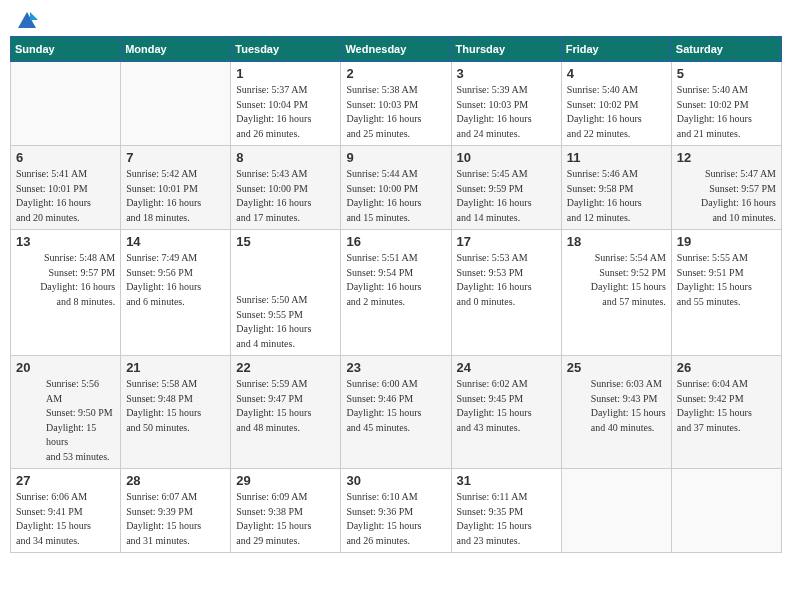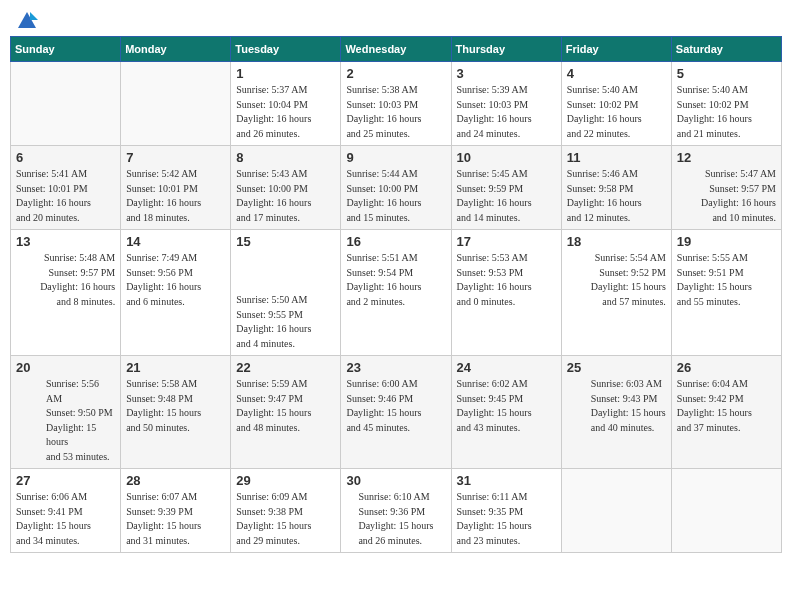--- a/index.html
+++ b/index.html
@@ -333,21 +333,21 @@
         </td>
         <td>
           <span class="day-number">29</span>
           <div class="day-info" style="white-space: pre-line;">Sunrise: 6:09 AM
 Sunset: 9:38 PM
 Daylight: 15 hours
 and 29 minutes.</div>
         </td>
         <td>
           <span class="day-number">30</span>
-          <div class="day-info" style="white-space: pre-line; margin-left: 12px;">Sunrise: 6:10 AM
+          <div class="day-info" style="white-space: pre-line;">Sunrise: 6:10 AM
 Sunset: 9:36 PM
 Daylight: 15 hours
 and 26 minutes.</div>
         </td>
         <td>
           <span class="day-number">31</span>
           <div class="day-info" style="white-space: pre-line;">Sunrise: 6:11 AM
 Sunset: 9:35 PM
 Daylight: 15 hours
 and 23 minutes.</div>

